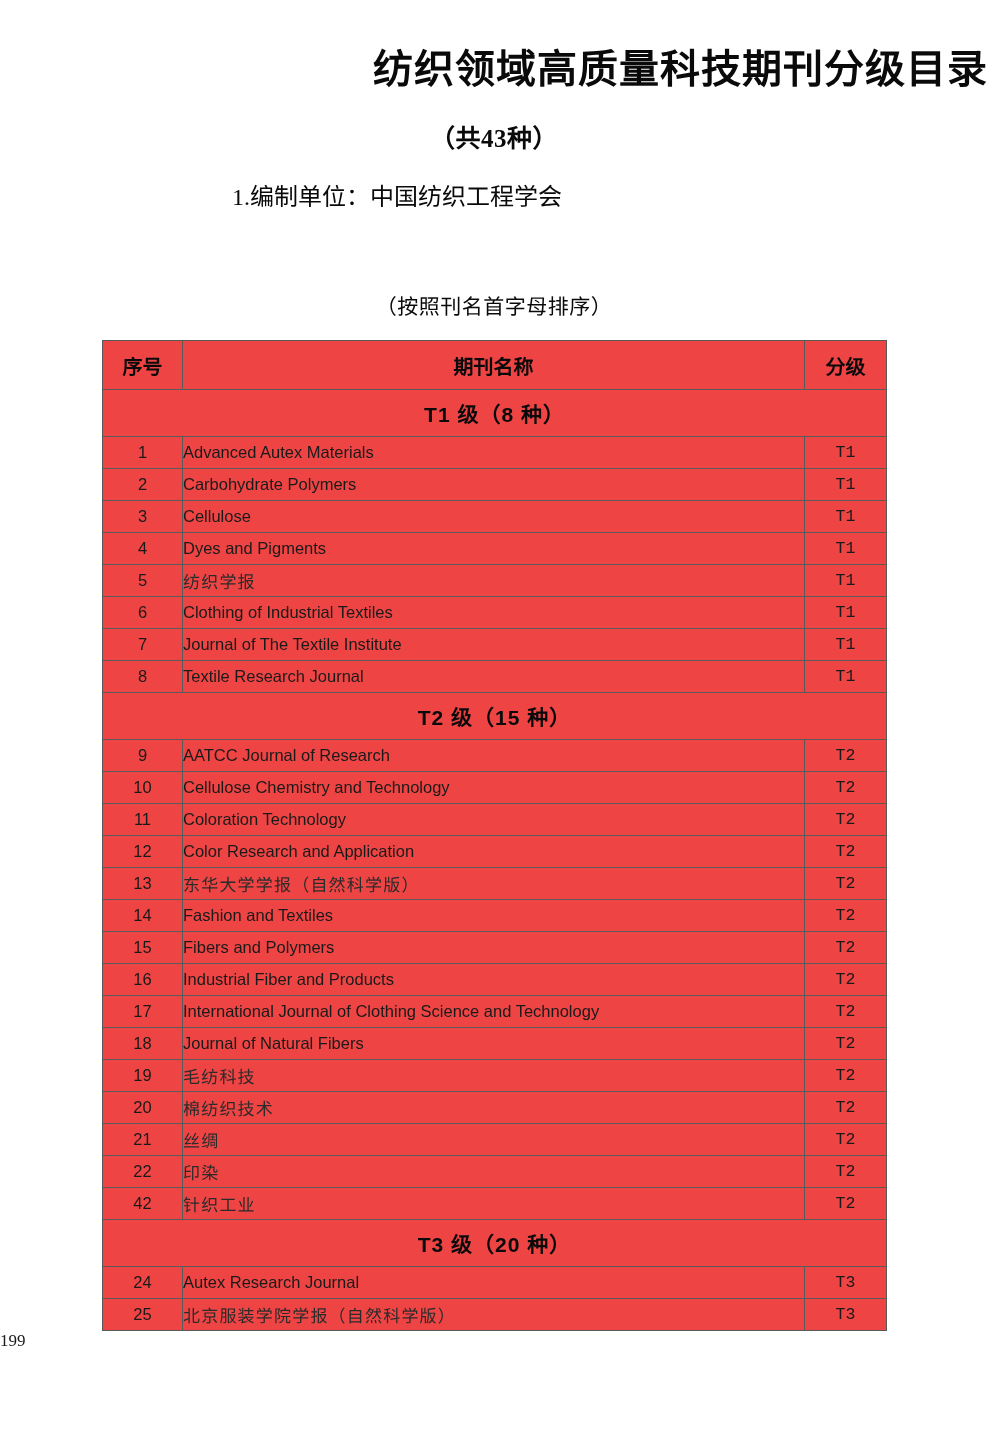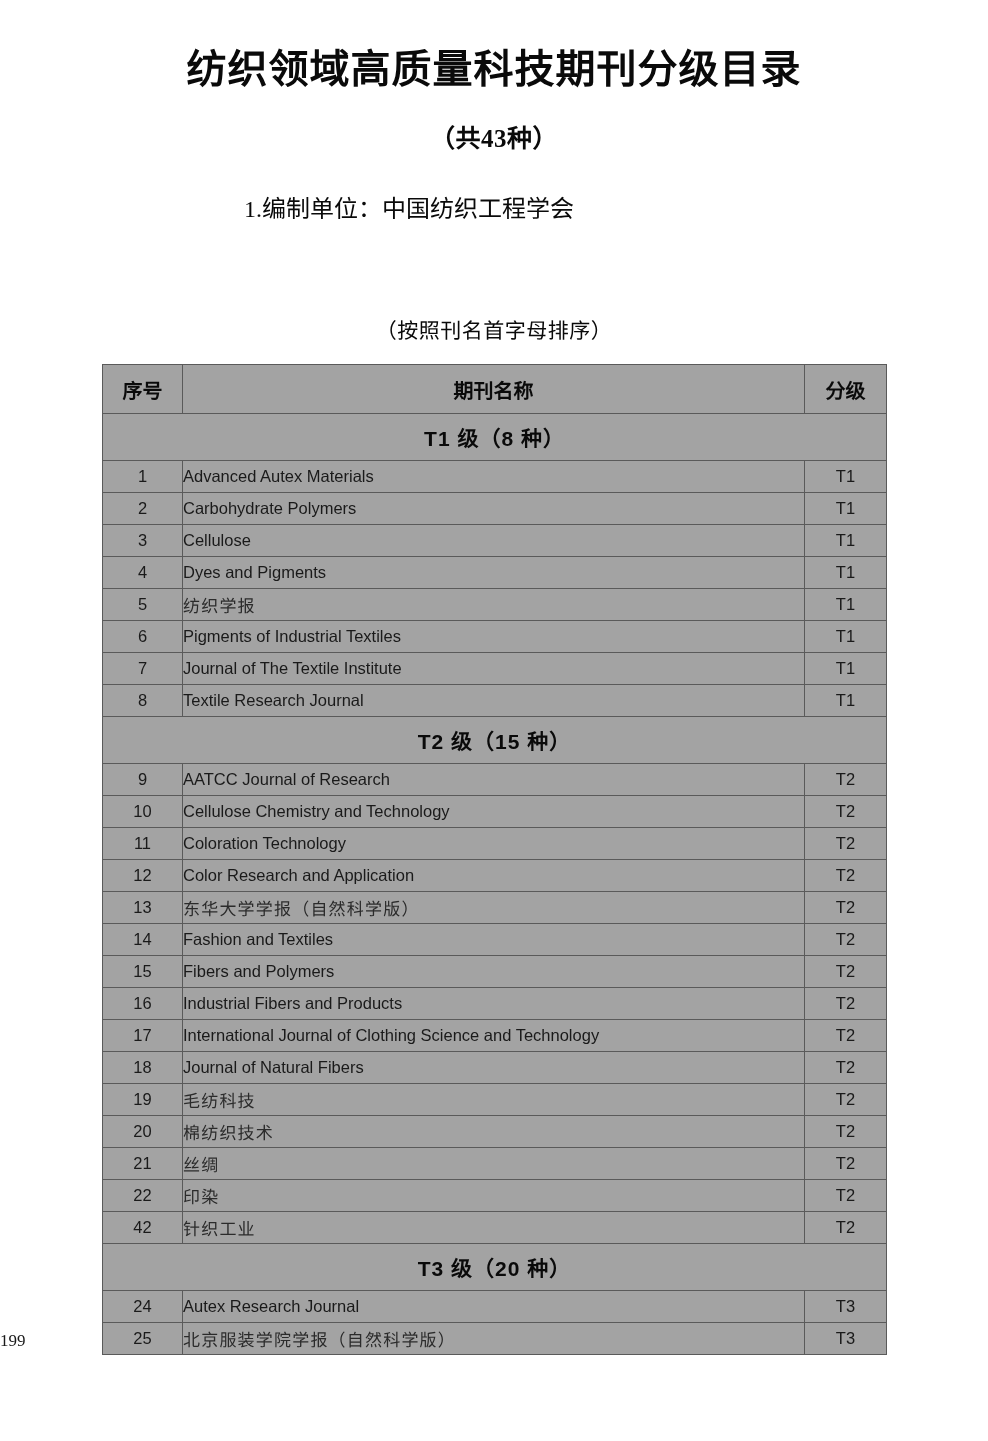--- a/index.html
+++ b/index.html
@@ -19,21 +19,21 @@
 
   .page {
     width: 988px;
     height: 1441px;
     box-sizing: border-box;
     position: relative;
   }
 
   
   .doc-title {
-    text-align: center;
+    text-align: right;
     font-family: "Liberation Sans", "DejaVu Sans", sans-serif;
     font-weight: bold;
     font-size: 40px;
     letter-spacing: 1px;
     line-height: 1.15;
     margin: 0;
     padding-top: 46px;
     color: #0a0a0a;
   }
   .doc-subtitle {
@@ -41,21 +41,21 @@
     font-family: "Liberation Serif", "DejaVu Serif", serif;
     font-weight: bold;
     font-size: 25px;
     margin: 0;
     padding-top: 26px;
     letter-spacing: 0.5px;
     color: #0a0a0a;
   }
 
   .meta-block {
-    margin: 12px;
+    margin: 0;
     padding-top: 22px;
     padding-left: 232px;
     font-family: "Liberation Serif", "DejaVu Serif", serif;
     font-size: 24px;
     line-height: 1.75;
     color: #0a0a0a;
   }
   .meta-line {
     white-space: nowrap;
   }
@@ -73,21 +73,21 @@
   
   .table-wrap {
     margin: 0 auto;
     padding-top: 20px;
     width: 784px;
   }
   table.journal-table {
     border-collapse: collapse;
     width: 784px;
     table-layout: fixed;
-    background: #a3a3a3;
+    background: #ef4444;
   }
   table.journal-table td,
   table.journal-table th {
     border: 1px solid #5a5a5a;
     padding: 0;
     vertical-align: middle;
   }
   
   col.c-num   { width: 80px; }
   col.c-name  { width: 622px; }
@@ -132,21 +132,21 @@
     overflow: hidden;
   }
   td.cell-name.cjk {
     font-family: "Liberation Serif", "DejaVu Serif", serif;
     font-size: 17px;
     letter-spacing: 1.2px;
     color: #2b2b2b;
   }
   td.cell-grade {
     text-align: center;
-    font-family: Liberation Sans, sans-serif;
+    font-family: Liberation Mono, monospace;
     font-size: 16px;
     color: #1a1a1a;
   }
 
   
   .page-number {
     position: absolute;
     left: 0;
     right: 0;
     top: 1331px;
@@ -208,21 +208,21 @@
             <td class="cell-name">Dyes and Pigments</td>
             <td class="cell-grade">T1</td>
           </tr>
           <tr class="data-row">
             <td class="cell-num">5</td>
             <td class="cell-name cjk">纺织学报</td>
             <td class="cell-grade">T1</td>
           </tr>
           <tr class="data-row">
             <td class="cell-num">6</td>
-            <td class="cell-name">Pigments of Industrial Textiles</td>
+            <td class="cell-name">Clothing of Industrial Textiles</td>
             <td class="cell-grade">T1</td>
           </tr>
           <tr class="data-row">
             <td class="cell-num">7</td>
             <td class="cell-name">Journal of The Textile Institute</td>
             <td class="cell-grade">T1</td>
           </tr>
           <tr class="data-row">
             <td class="cell-num">8</td>
             <td class="cell-name">Textile Research Journal</td>
@@ -261,21 +261,21 @@
             <td class="cell-name">Fashion and Textiles</td>
             <td class="cell-grade">T2</td>
           </tr>
           <tr class="data-row">
             <td class="cell-num">15</td>
             <td class="cell-name">Fibers and Polymers</td>
             <td class="cell-grade">T2</td>
           </tr>
           <tr class="data-row">
             <td class="cell-num">16</td>
-            <td class="cell-name">Industrial Fibers and Products</td>
+            <td class="cell-name">Industrial Fiber and Products</td>
             <td class="cell-grade">T2</td>
           </tr>
           <tr class="data-row">
             <td class="cell-num">17</td>
             <td class="cell-name">International Journal of Clothing Science and Technology</td>
             <td class="cell-grade">T2</td>
           </tr>
           <tr class="data-row">
             <td class="cell-num">18</td>
             <td class="cell-name">Journal of Natural Fibers</td>

